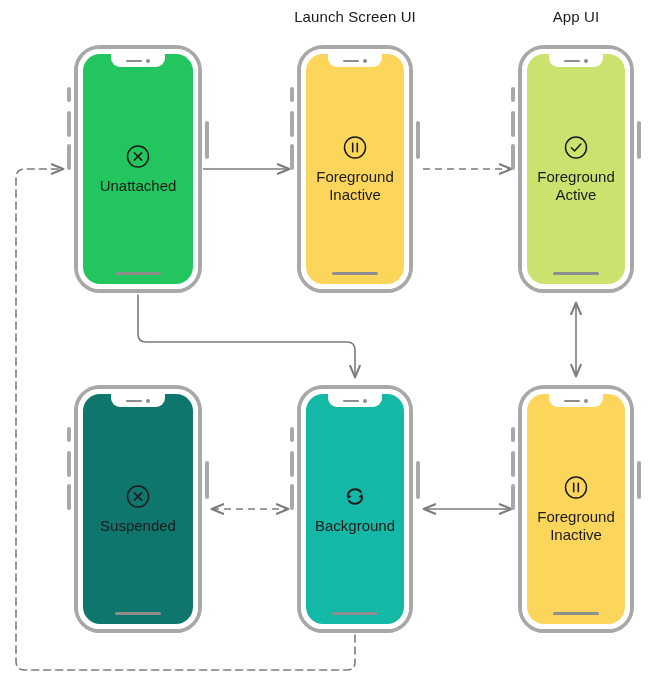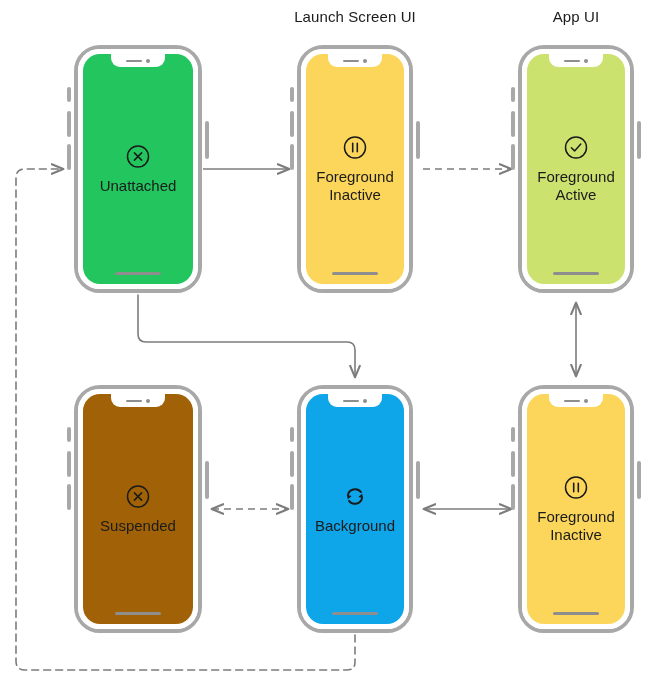--- a/index.html
+++ b/index.html
@@ -264,21 +264,21 @@
     </div>
   </div>
 
   <div class="phone" style="left:74px; top:385px; width:128px; height:248px;">
     <div class="phone-frame"></div>
     <div class="btn-side btn-left" style="top:42px; height:15px;"></div>
     <div class="btn-side btn-left" style="top:66px; height:26px;"></div>
     <div class="btn-side btn-left" style="top:99px; height:26px;"></div>
     <div class="btn-side btn-right" style="top:76px; height:38px;"></div>
     <div class="phone-inner">
-      <div class="screen" style="background:#a16207;">
+      <div class="screen" style="background:#0f766e;">
         <div class="screen-content">
           <svg class="state-icon" viewBox="0 0 26 26">
             <circle cx="13" cy="13" r="10.5" fill="none" stroke="#1b1b1b" stroke-width="1.5"></circle>
             <path d="M9.4,9.4 L16.6,16.6 M16.6,9.4 L9.4,16.6" stroke="#1b1b1b" stroke-width="1.5" stroke-linecap="round"></path>
           </svg>
           <div class="state-label">Suspended</div>
         </div>
         <div class="notch">
           <span class="notch-speaker"></span>
           <span class="notch-cam"></span>
@@ -288,21 +288,21 @@
     </div>
   </div>
 
   <div class="phone" style="left:297px; top:385px; width:116px; height:248px;">
     <div class="phone-frame"></div>
     <div class="btn-side btn-left" style="top:42px; height:15px;"></div>
     <div class="btn-side btn-left" style="top:66px; height:26px;"></div>
     <div class="btn-side btn-left" style="top:99px; height:26px;"></div>
     <div class="btn-side btn-right" style="top:76px; height:38px;"></div>
     <div class="phone-inner">
-      <div class="screen" style="background:#0ea5e9;">
+      <div class="screen" style="background:#14b8a6;">
         <div class="screen-content">
           <svg class="state-icon" viewBox="0 0 26 26">
             <path d="M20.2,13.6 A7.4,7.4 0 0 1 7.0,17.4" fill="none" stroke="#1b1b1b" stroke-width="1.9" stroke-linecap="round"></path>
             <path d="M5.8,12.4 A7.4,7.4 0 0 1 19.0,8.6" fill="none" stroke="#1b1b1b" stroke-width="1.9" stroke-linecap="round"></path>
             <path d="M20.3,10.0 L20.6,14.4 L16.4,13.4 Z" fill="#1b1b1b"></path>
             <path d="M5.7,16.0 L5.4,11.6 L9.6,12.6 Z" fill="#1b1b1b"></path>
           </svg>
           <div class="state-label">Background</div>
         </div>
         <div class="notch">

